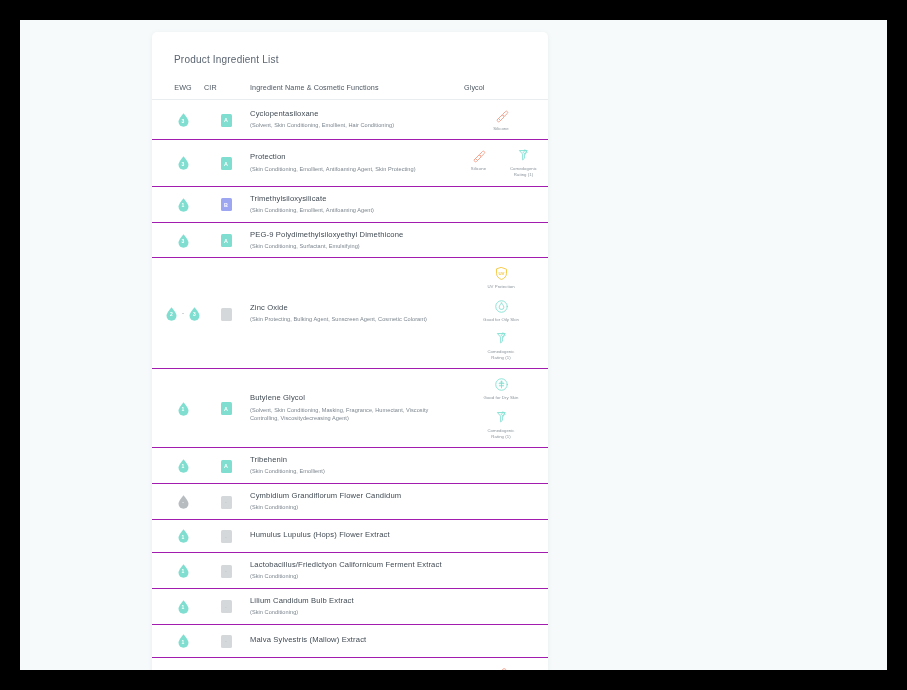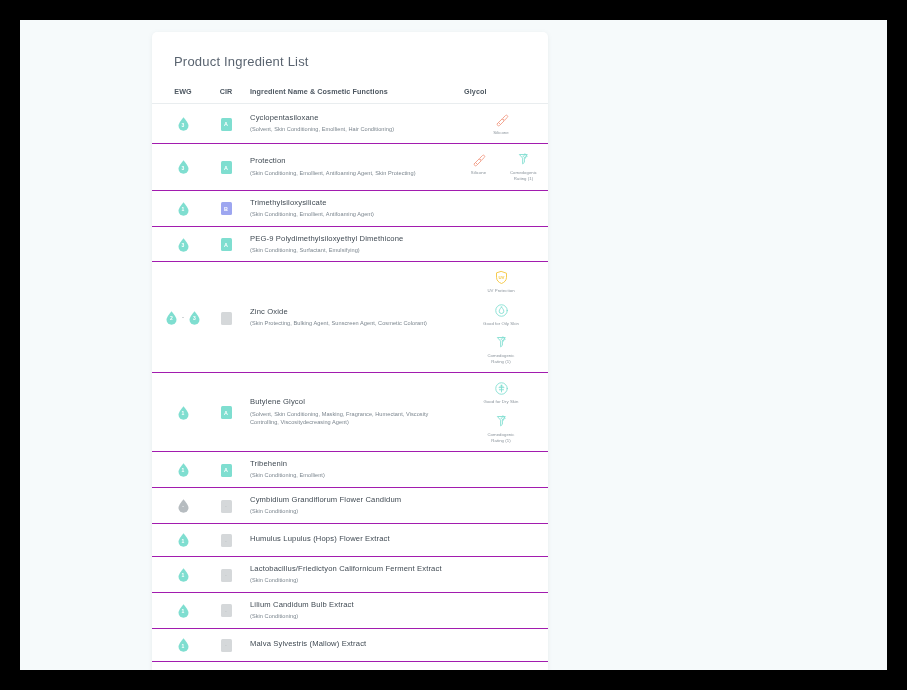--- a/index.html
+++ b/index.html
@@ -21,48 +21,48 @@
     left:132px; top:12px;
     width:396px;
     min-height:630px;
     background:#ffffff;
     border-radius:5px;
     box-shadow:0 1px 4px rgba(120,140,150,0.13);
     box-sizing:border-box;
     padding:22px 0 26px 0;
   }
   .card-title{
-    font-size:13px;
+    font-size:10px;
     color:#5a6470;
     letter-spacing:0.2px;
     padding:0 14px 0 10px;
     margin:0 0 18px 12px;
     font-weight:400;
   }
   table.ing{
     width:100%;
     border-collapse:collapse;
     table-layout:fixed;
   }
   table.ing col.c-ewg{width:52px;}
   table.ing col.c-cir{width:44px;}
   table.ing col.c-name{width:auto;}
   table.ing col.c-notes{width:86px;}
 
   thead th{
     font-size:7.2px;
-    font-weight:bold;
+    font-weight:normal;
     color:#4d5761;
     text-align:left;
     padding:0 0 7px 0;
     border-bottom:1px solid #e9edef;
     letter-spacing:0.1px;
   }
   thead th.th-ewg{text-align:center;padding-left:0;}
-  thead th.th-cir{text-align:center;}
+  thead th.th-cir{}
   thead th.th-name{padding-left:2px;margin-left:45px;}
   thead th.th-notes{padding-left:2px;}
 
   thead tr th:first-child{padding-left:10px;}
   thead tr th:last-child{padding-right:10px;}
 
   tbody td{
     border-bottom:1px solid #a21caf;
     vertical-align:middle;
     padding:7px 0;

